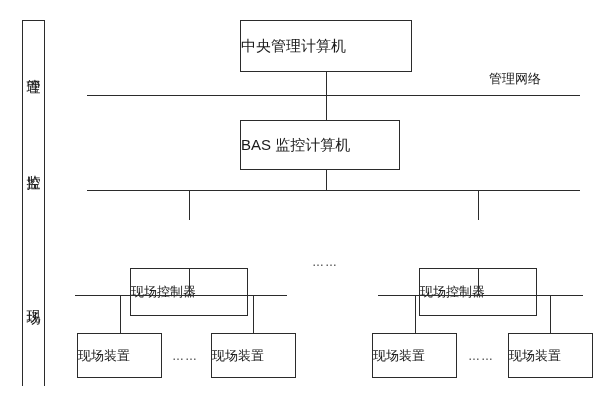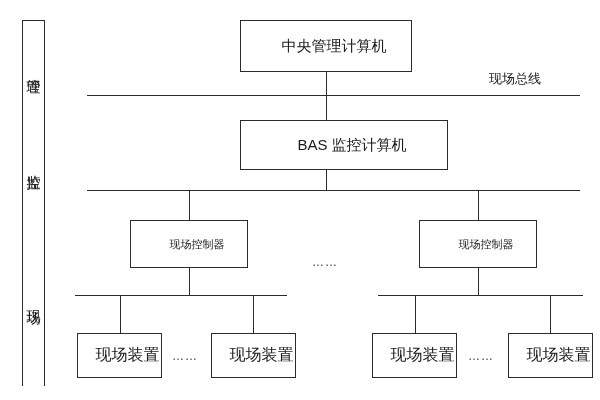--- a/index.html
+++ b/index.html
@@ -57,30 +57,29 @@
   }
 
   
   .node {
     position: absolute;
     box-sizing: border-box;
     border: 1.6px solid #2b2b2b;
     background: #ffffff;
     display: flex;
     align-items: center;
-    justify-content: center;
+    justify-content: flex-start;
     text-align: center;
     color: #1a1a1a;
     white-space: nowrap;
-    padding-left: 16px;
   }
   .node.lvl1 { font-size: 15px; }
   .node.lvl2 { font-size: 15px; }
-  .node.lvl3 { font-size: 11px; }
-  .node.lvl4 { font-size: 16px; }
+  .node.lvl3 { font-size: 13px; margin-top: 48px; }
+  .node.lvl4 { font-size: 13px; }
 
   
   .hline {
     position: absolute;
     height: 0;
     border-top: 1.5px solid #2b2b2b;
   }
   .vline {
     position: absolute;
     width: 0;
@@ -128,25 +127,25 @@
     </div>
   </div>
 
   <div class="node lvl1" style="left:240px; top:20px; width:172px; height:52px;">
     <span>中央管理计算机</span>
   </div>
 
   <div class="vline" style="left:326px; top:72px; height:23px;"></div>
 
   <div class="hline" style="left:87px; top:95px; width:493px;"></div>
-  <div class="bus-label" style="left:486px; top:70px;">现场总线</div>
+  <div class="bus-label" style="left:486px; top:70px;">管理网络</div>
 
   <div class="vline" style="left:326px; top:95px; height:25px;"></div>
 
-  <div class="node lvl2" style="left:240px; top:120px; width:208px; height:50px;">
+  <div class="node lvl2" style="left:240px; top:120px; width:160px; height:50px;">
     <span>BAS 监控计算机</span>
   </div>
 
   <div class="vline" style="left:326px; top:170px; height:20px;"></div>
 
   <div class="hline" style="left:87px; top:190px; width:493px;"></div>
 
   <div class="vline" style="left:189px; top:190px; height:30px;"></div>
   <div class="vline" style="left:478px; top:190px; height:30px;"></div>
 

